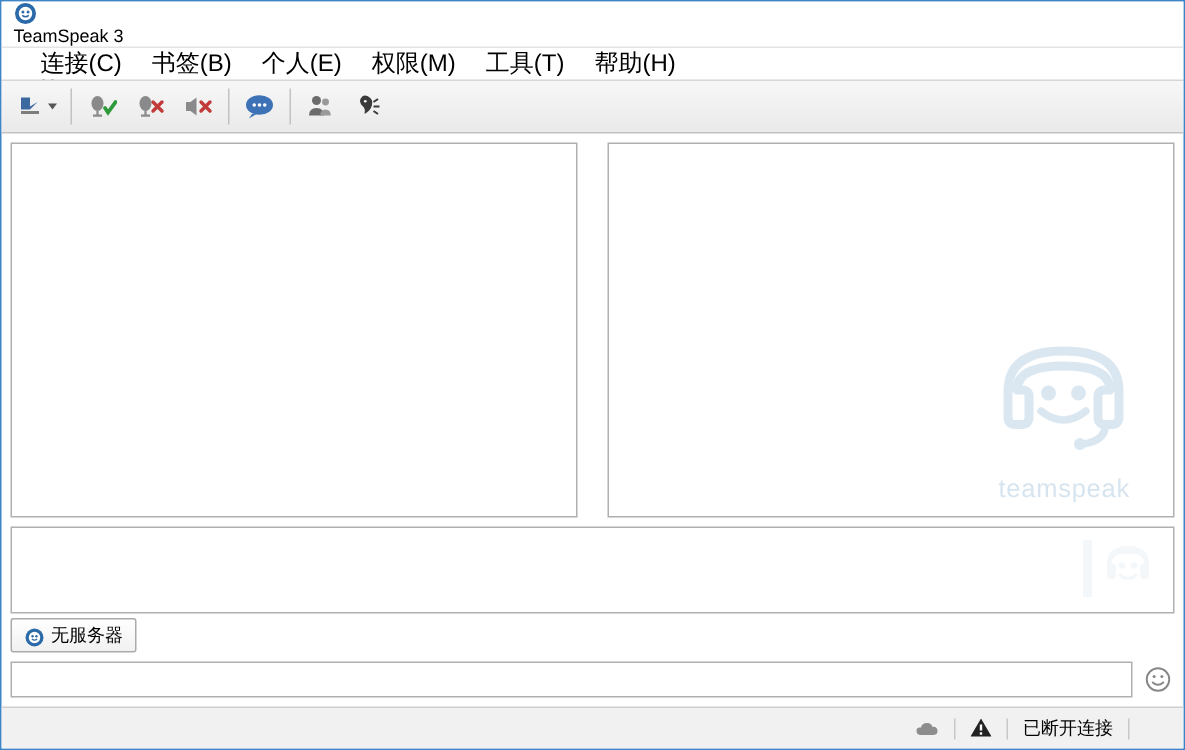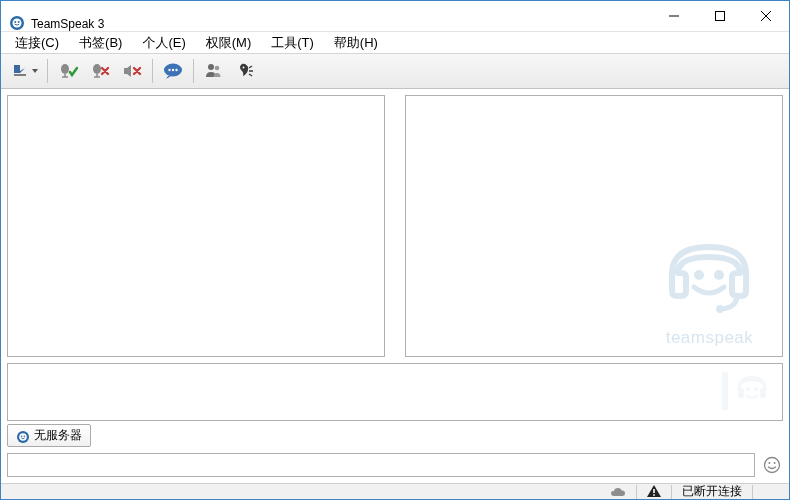--- a/index.html
+++ b/index.html
@@ -1,27 +1,27 @@
 <!DOCTYPE html>
 <html><head>
   <meta charset="utf-8">
   <style>
     * { margin: 0; padding: 0; box-sizing: border-box; font-family: "Microsoft YaHei", "Segoe UI", Tahoma, sans-serif; }
     body { width: 790px; height: 500px; background: #fff; border: 1px solid #3d84c7; display: flex; flex-direction: column; overflow: hidden; }
 
     
-    .titlebar { height: 30px; background: #fff; display: flex; align-items: flex-end; padding-left: 8px; }
+    .titlebar { height: 30px; background: #fff; display: flex; align-items: flex-start; padding-left: 8px; flex-direction: column; }
     .titlebar .app-icon { width: 16px; height: 16px; margin-right: 6px; }
     .titlebar .title { font-size: 12px; color: #000; }
     .titlebar .spacer { flex: 1; }
     .title-btn { width: 46px; height: 30px; display: flex; align-items: center; justify-content: center; color: #000; }
     .title-btn.close { background: #fff; }
 
     
-    .menubar { height: 22px; background: #fff; border-top: 1px solid #e4e4e4; display: flex; align-items: center; padding: 0 4px; font-size: 13px; }
+    .menubar { height: 22px; background: #fff; border-top: 1px solid #e4e4e4; display: flex; align-items: center; padding: 0 16px; font-size: 16px; }
     .menu-item { padding: 2px 10px; cursor: default; }
 
     
     .toolbar { height: 36px; background: linear-gradient(#f7f7f7, #eaeaea); border-top: 1px solid #d6d6d6; border-bottom: 1px solid #c2c2c2; display: flex; align-items: center; padding: 0 6px; gap: 2px; }
     .tool-btn { height: 28px; min-width: 30px; display: flex; align-items: center; justify-content: center; border: 1px solid transparent; border-radius: 2px; padding: 0 3px; }
     .tool-sep { width: 1px; height: 24px; background: #c2c2c2; margin: 0 3px; }
     .tool-btn svg { display: block; }
     .drop-arrow { width: 0; height: 0; border-left: 3px solid transparent; border-right: 3px solid transparent; border-top: 4px solid #555; margin-left: 3px; }
 
     
@@ -40,21 +40,21 @@
     .tab-bar { height: 22px; margin: 0 6px 4px 6px; display: flex; align-items: flex-end; }
     .tab { display: flex; align-items: flex-end; gap: 4px; border: 1px solid #aaa; border-bottom: 1px solid #aaa; background: linear-gradient(#fff,#f1f1f1); padding: 2px 8px; font-size: 12px; border-radius: 2px; }
     .tab .tab-icon { width: 14px; height: 14px; }
 
     
     .input-row { height: 28px; margin: 0 6px 4px 6px; display: flex; align-items: center; gap: 6px; }
     .chat-input { flex: 1; height: 24px; border: 1px solid #b0b0b0; background: #fff; font-size: 12px; padding: 0 6px; }
     .emoji-btn { width: 22px; height: 22px; display: flex; align-items: center; justify-content: center; color: #777; font-size: 18px; }
 
     
-    .statusbar { height: 16px; background: #f1f1f1; border-top: 1px solid #d0d0d0; display: flex; align-items: center; justify-content: flex-end; padding: 0 8px; font-size: 12px; gap: 10px; }
+    .statusbar { height: 28px; background: #f1f1f1; border-top: 1px solid #d0d0d0; display: flex; align-items: center; justify-content: flex-end; padding: 0 8px; font-size: 12px; gap: 10px; }
     .status-sep { width: 1px; height: 14px; background: #c8c8c8; }
     .status-icon { display: flex; align-items: center; }
   </style>
 </head>
 <body>
 
 <div class="titlebar">
   <span class="app-icon">
     <svg width="16" height="16" viewBox="0 0 16 16">
       <circle cx="8" cy="8" r="7" fill="#2b6aa8"></circle>

